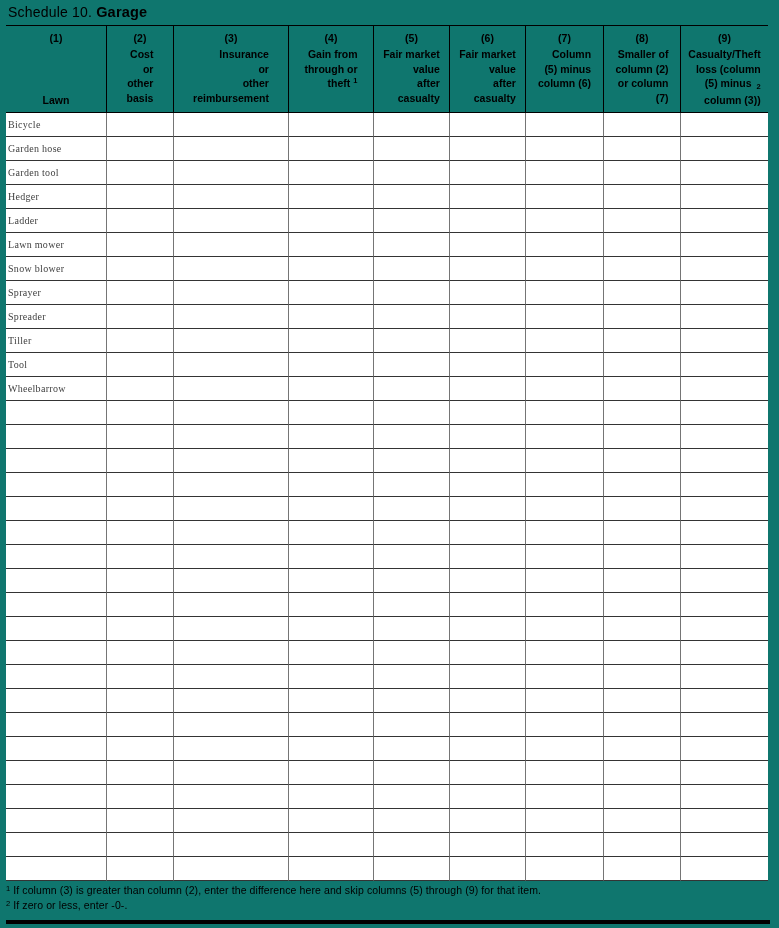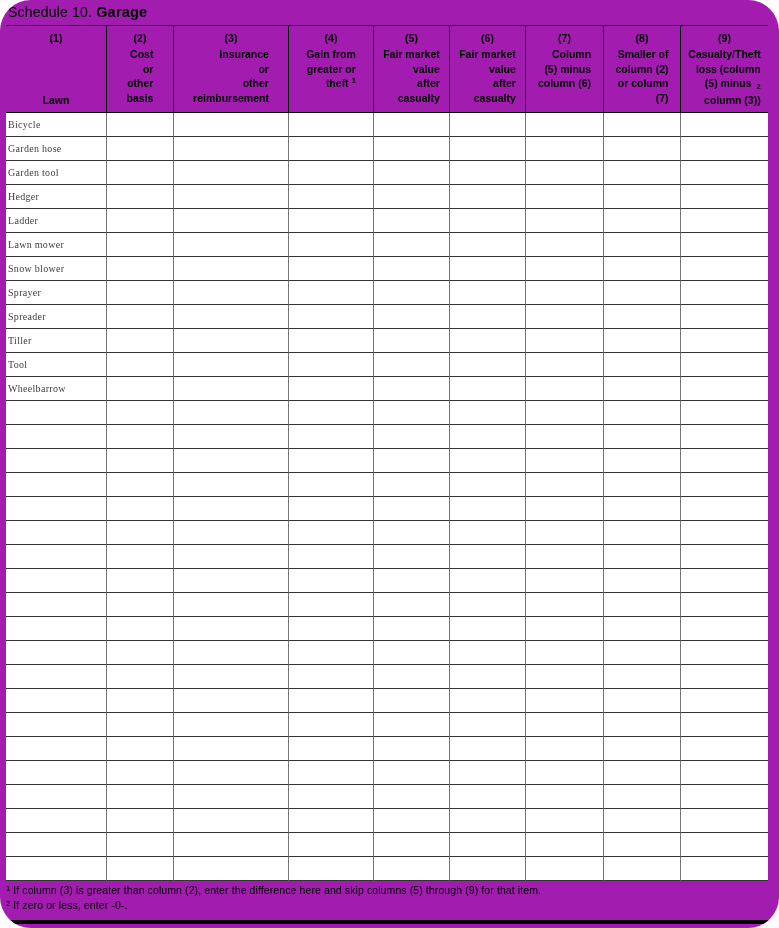--- a/index.html
+++ b/index.html
@@ -1,24 +1,23 @@
 <!DOCTYPE html>
 <html><head>
 <meta charset="utf-8">
 <style>
   html,body { margin:0; padding:0; background:#ffffff; }
   .page {
     position: relative;
     width: 779px;
     height: 928px;
-    background: #a21caf;
+    background: #0f766e;
     font-family: "Liberation Sans", sans-serif;
     color: #000;
     overflow: hidden;
-    border-radius: 31px;
   }
   
   .title {
     padding: 3px 0 0 8px;
     height: 22px;
     font-size: 14px;
     line-height: 18px;
     letter-spacing: 0.2px;
     white-space: nowrap;
   }
@@ -132,21 +131,21 @@
           <div>Insurance</div>
           <div>or</div>
           <div>other</div>
           <div>reimbursement</div>
         </div>
       </div>
       <div class="hcell vl">
         <div class="hnum">(4)</div>
         <div class="hlines">
           <div>Gain from</div>
-          <div>greater or</div>
+          <div>through or</div>
           <div><span>theft</span><span class="sup">1</span></div>
         </div>
       </div>
       <div class="hcell vl">
         <div class="hnum">(5)</div>
         <div class="hlines">
           <div>Fair market</div>
           <div>value</div>
           <div>after</div>
           <div>casualty</div>

